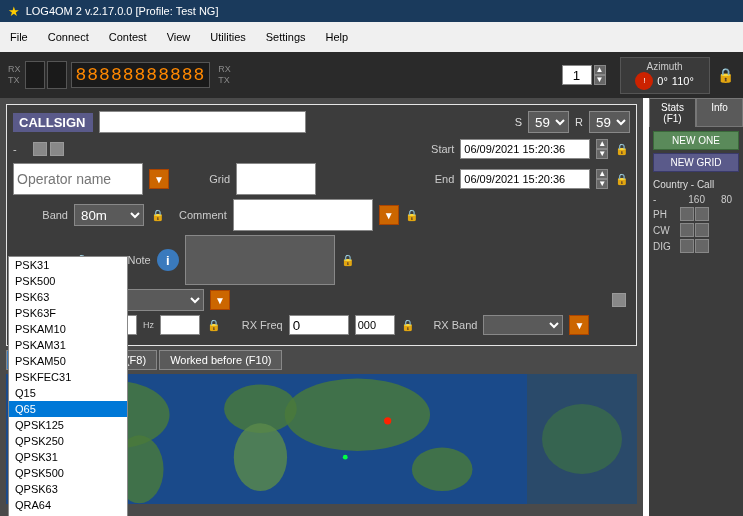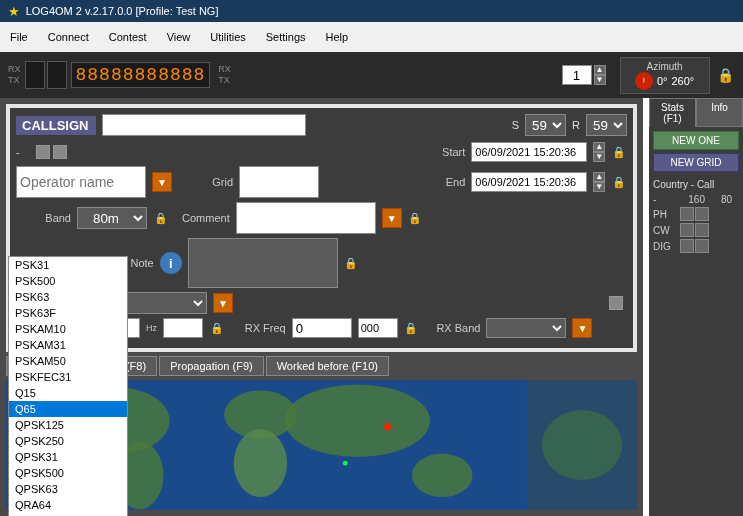--- a/index.html
+++ b/index.html
@@ -28,40 +28,40 @@
     .red-circle { width: 18px; height: 18px; background: #cc2200; border-radius: 50%; display: flex; align-items: center; justify-content: center; color: #fff; font-size: 8px; }
     .gold-lock { color: #ffcc00; font-size: 14px; }
     
     
     .main-area { display: flex; height: calc(516px - 22px - 22px - 46px); }
     
     
     .left-panel { background: #4a4a4a; padding: 6px; flex: 1; min-width: 0; }
     
     
-    .form-section { background: #3c3c3c; border: 4px solid #e5e5e5; padding: 6px; margin-bottom: 4px; }
+    .form-section { background: #3c3c3c; border: 1px solid #e5e5e5; padding: 6px; margin-bottom: 4px; }
     .callsign-row { display: flex; align-items: center; gap: 6px; margin-bottom: 6px; }
     .callsign-label { background: #5a5a8a; color: #fff; font-size: 13px; font-weight: bold; padding: 2px 6px; min-width: 80px; }
     .callsign-input { background: #fff; color: #000; border: 1px solid #888; height: 22px; flex: 1; padding: 0 4px; font-size: 12px; }
     .rst-label { color: #ddd; }
     .rst-select { background: #5a5a5a; color: #fff; border: 1px solid #888; height: 22px; padding: 0 2px; }
     
     .row { display: flex; align-items: center; gap: 6px; margin-bottom: 4px; }
     .field-label { color: #ccc; min-width: 55px; text-align: right; font-size: 11px; }
     .field-input { background: #fff; color: #000; border: 1px solid #888; height: 32px; padding: 0 3px; font-size: 14px; }
     .field-input.medium { width: 80px; }
     .field-input.large { flex: 1; }
-    .datetime-input { background: #fff; color: #000; border: 1px solid #888; height: 20px; padding: 0 3px; font-size: 11px; width: 116px; }
+    .datetime-input { background: #fff; color: #000; border: 1px solid #888; height: 20px; padding: 0 3px; font-size: 11px; width: 130px; }
     
     .orange-btn { background: #cc6600; border: 1px solid #aa4400; color: #fff; width: 20px; height: 20px; display: flex; align-items: center; justify-content: center; cursor: pointer; font-size: 10px; }
     .lock-btn { background: transparent; border: none; cursor: pointer; padding: 1px; }
     
     .spin-btns { display: flex; flex-direction: column; }
     .spin-btn { background: #666; border: 1px solid #888; color: #fff; font-size: 8px; width: 12px; height: 10px; display: flex; align-items: center; justify-content: center; cursor: pointer; line-height: 1; }
-    .band-select { background: #5a5a5a; color: #fff; border: 1px solid #888; height: 22px; padding: 0 2px; width: 70px; text-align: center; }
+    .band-select { background: #5a5a5a; color: #fff; border: 1px solid #888; height: 22px; padding: 0 2px; width: 70px; }
     .mode-select { background: #5a5a5a; color: #fff; border: 1px solid #888; height: 22px; padding: 0 2px; width: 80px; }
     
     
     .tabs-row { display: flex; gap: 2px; margin-bottom: 4px; }
     .tab { background: #5a5a5a; border: 1px solid #888; color: #fff; padding: 3px 10px; cursor: pointer; font-size: 11px; }
     .tab.active { background: #3a7abd; }
     .rx-freq-input { background: #fff; color: #000; border: 1px solid #888; height: 20px; width: 60px; padding: 0 3px; }
     .rx-band-select { background: #5a5a5a; color: #fff; border: 1px solid #888; height: 20px; width: 80px; }
     
     
@@ -148,21 +148,21 @@
     <div class="spin-btns">
       <button class="spin-btn">▲</button>
       <button class="spin-btn">▼</button>
     </div>
   </div>
   <div class="azimuth-panel" style="margin-left:10px;">
     <div class="azimuth-title">Azimuth</div>
     <div class="azimuth-values">
       <div class="red-circle">!</div>
       <span>0°</span>
-      <span>260°</span>
+      <span>110°</span>
     </div>
   </div>
   <span class="gold-lock" style="margin-left:4px;">🔒</span>
 </div>
 
 <div class="main-area">
 
   <div class="left-panel" style="position:relative;">
 
     <div class="form-section">
@@ -258,21 +258,20 @@
         <select class="rx-band-select">
           <option></option>
         </select>
         <button class="orange-btn">▼</button>
       </div>
     </div>
 
     <div class="tabs-row">
       <div class="tab active">Main (F6)</div>
       <div class="tab">Cluster (F8)</div>
-      <div class="tab">Propagation (F9)</div>
       <div class="tab">Worked before (F10)</div>
     </div>
 
     <div class="bottom-map">
       <div class="world-map-container">
         <svg class="map-svg" viewBox="0 0 430 130" preserveAspectRatio="xMidYMid slice">
           <rect width="430" height="130" fill="#1a4a8a"></rect>
 
           <ellipse cx="210" cy="40" rx="30" ry="20" fill="#4a7a3a" opacity="0.8"></ellipse>
 

